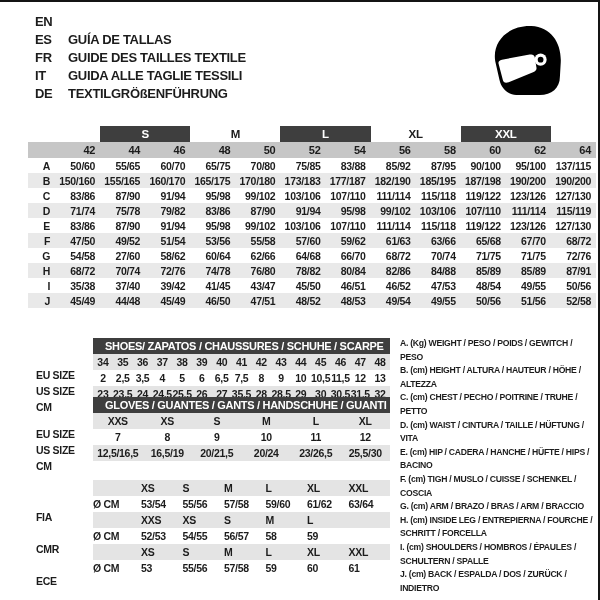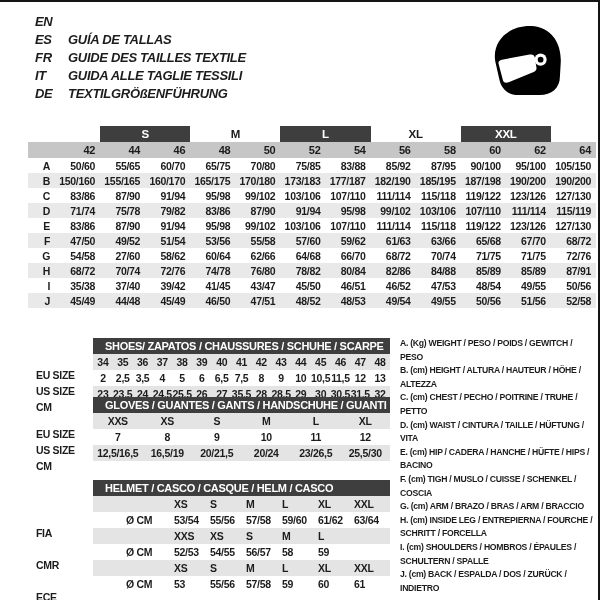--- a/index.html
+++ b/index.html
@@ -4,21 +4,21 @@
 <style>
   html,body{margin:0;padding:0;background:#fff;}
   .page{
     position:relative;width:600px;height:600px;background:#fff;overflow:hidden;
     font-family:"Liberation Sans","DejaVu Sans",sans-serif;
     font-weight:700;color:#1c1c1c;letter-spacing:-0.3px;
     border-top:2px solid #141414;border-right:2px solid #141414;
     box-sizing:border-box;
   }
   
-  .langs{position:absolute;left:35px;top:11px;font-style:italic;}
+  .langs{position:absolute;left:35px;top:11px;}
   .lang-row{display:flex;font-size:13px;line-height:18px;}
   .lang-code{width:33px;}
   
   .helmet-icon{position:absolute;left:486px;top:14px;width:84px;height:94px;}
   
   table.main{position:absolute;left:28px;top:124px;width:568px;border-collapse:collapse;table-layout:fixed;}
   table.main td{padding:0 5px 0 0;height:15px;font-size:10.5px;text-align:right;white-space:nowrap;overflow:hidden;}
   table.main tr.group-row td{height:16px;text-align:center;padding:0;font-size:11.5px;}
   td.g-dark{background:var(--bar);color:#fff;}
   tr.sizes-row td{background:var(--szbg);height:16px;font-size:11px;}
@@ -27,21 +27,21 @@
   
   .subtable{position:absolute;left:36px;width:354px;}
   .sub-row{display:flex;height:16px;line-height:16px;}
   .sub-label{width:57px;font-size:10.5px;white-space:nowrap;margin-top:13px;}
   .sub-content{width:297px;display:flex;}
   .sub-content.bar{background:var(--bar);color:#fff;}
   .bar-text{font-size:11px;padding-left:12px;white-space:nowrap;}
   .sub-content.shaded{background:var(--stripe2);}
   .cell{flex:1;text-align:center;font-size:10.5px;white-space:nowrap;overflow:visible;}
   .cell.lft{text-align:left;flex:1;}
-  .unit{width:48px;font-size:10.5px;flex:none;margin-left:33px;}
+  .unit{width:48px;font-size:10.5px;flex:none;}
   
   .legend{position:absolute;left:400px;top:334px;width:215px;transform:scaleX(0.91);transform-origin:left top;}
   .legend-item{font-size:9.5px;line-height:13.6px;}
 </style>
 </head>
 <body>
 
 <div class="page" style="--bar: #3e3e3e; --szbg: #c6c6c6; --stripe: #e9e9e9; --stripe2: #e4e4e4;">
 
   <div class="langs">
@@ -109,21 +109,21 @@
           <td>55/65</td>
           <td>60/70</td>
           <td>65/75</td>
           <td>70/80</td>
           <td>75/85</td>
           <td>83/88</td>
           <td>85/92</td>
           <td>87/95</td>
           <td>90/100</td>
           <td>95/100</td>
-          <td>105/150</td>
+          <td>137/115</td>
         </tr>
         <tr class="data-row stripe">
           <td class="letter">B</td>
           <td>150/160</td>
           <td>155/165</td>
           <td>160/170</td>
           <td>165/175</td>
           <td>170/180</td>
           <td>173/183</td>
           <td>177/187</td>
@@ -365,26 +365,20 @@
             <span class="cell">20/21,5</span>
             <span class="cell">20/24</span>
             <span class="cell">23/26,5</span>
             <span class="cell">25,5/30</span>
           </div>
         </div>
       </div>
   </div>
 
   <div class="subtable" style="top:478px">
-    <div class="sub-row">
-      <div class="sub-label"></div>
-      <div class="sub-content bar">
-        <span class="bar-text">HELMET / CASCO / CASQUE / HELM / CASCO</span>
-      </div>
-    </div>
     <div>
         <div class="sub-row">
           <div class="sub-label"></div>
           <div class="sub-content shaded">
             <span class="unit"></span>
             <span class="cell lft">XS</span>
             <span class="cell lft">S</span>
             <span class="cell lft">M</span>
             <span class="cell lft">L</span>
             <span class="cell lft">XL</span>

